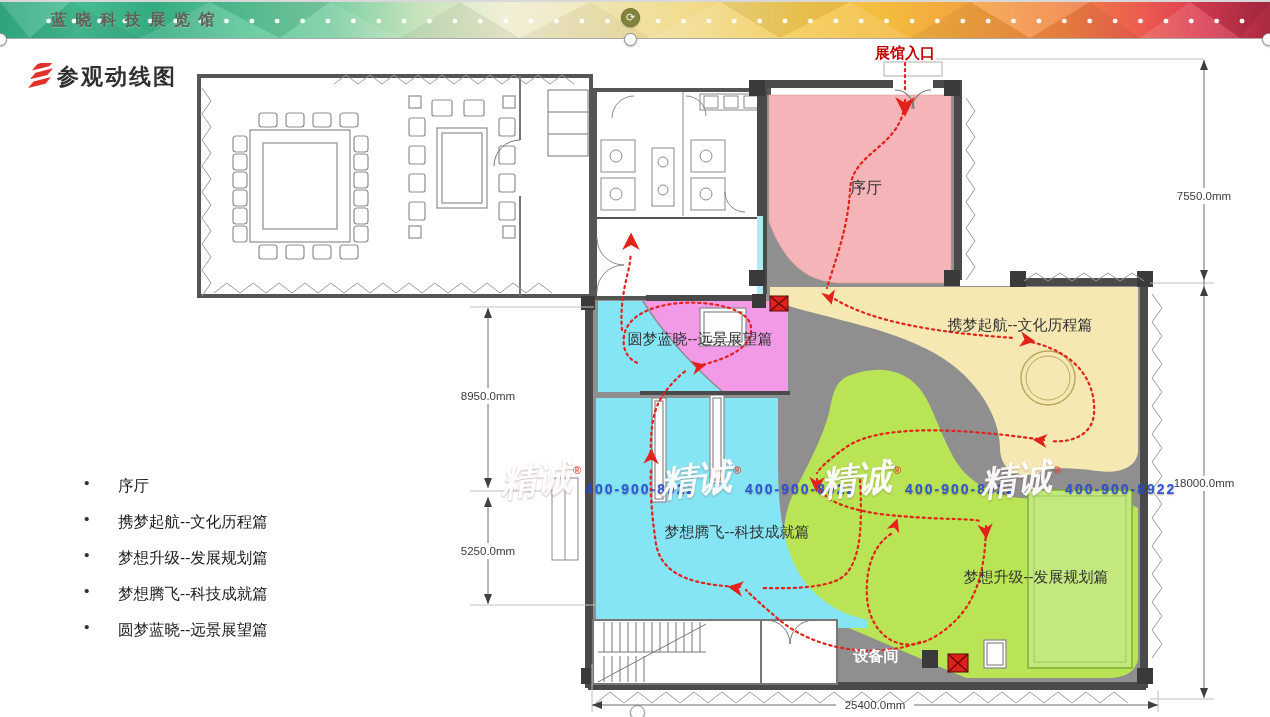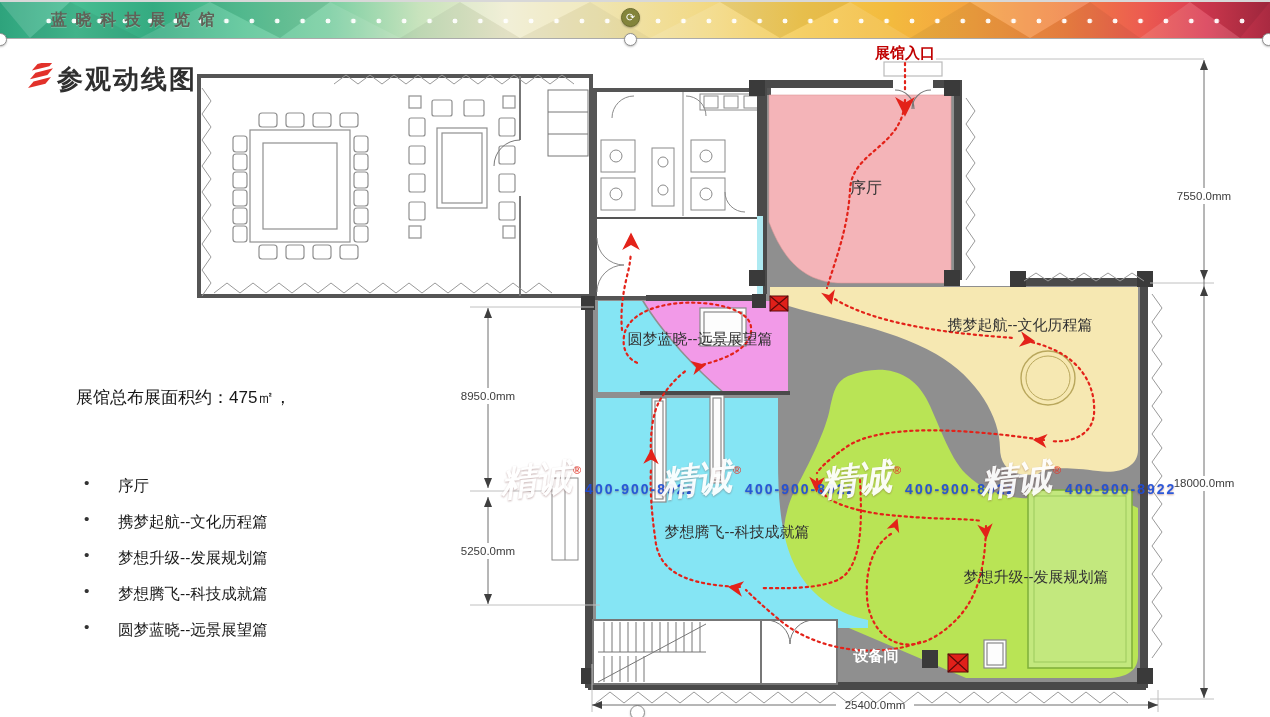--- a/index.html
+++ b/index.html
@@ -17,21 +17,21 @@
     background-size:25.4px 12px;background-position:0 50%;}
   .banner-title{position:absolute;left:51px;top:8px;font-size:16px;font-weight:bold;
     letter-spacing:8.6px;color:#5f6157;text-shadow:0 1px 0 rgba(255,255,255,.25);white-space:nowrap;}
   .sel-line{position:absolute;left:0;top:38px;width:1270px;border-top:1px solid #ababab;}
   .handle{position:absolute;width:11px;height:11px;border-radius:50%;background:#fff;
     border:1px solid #8f8f8f;box-shadow:0 1px 2px rgba(0,0,0,.25);}
   .rot-handle{position:absolute;left:621px;top:8px;width:17px;height:17px;border-radius:50%;
     background:#83843b;border:1px solid #6d6e2f;color:#fff;font-size:11px;line-height:16px;
     text-align:center;box-shadow:0 1px 2px rgba(0,0,0,.3);}
   
-  .page-title{position:absolute;left:57px;top:62px;font-size:26px;font-weight:bold;color:#2f2f2f;
+  .page-title{position:absolute;left:57px;top:62px;font-size:22px;font-weight:bold;color:#2f2f2f;
     letter-spacing:2px;}
   .logo{position:absolute;left:25px;top:63px;}
   
   .intro{position:absolute;left:76px;top:385px;width:350px;color:#161616;font-size:17px;line-height:25px;}
   .bullets{position:absolute;left:76px;top:476px;width:330px;margin:0;padding:0;list-style:none;}
   .bullets li{position:relative;padding-left:42px;height:36px;font-size:15.5px;color:#1a1a1a;}
   .bullets li::before{content:"•";position:absolute;left:8px;top:-2px;color:#333;}
   
   #plan{position:absolute;left:0;top:0;}
   
@@ -80,21 +80,20 @@
   <svg class="logo" width="34" height="32">
     <g fill="#e2312a" transform="translate(3,25) rotate(-14)">
       <path d="M0,0 h18 l7,-5 h-18 z"></path>
       <path d="M4,-8 h18 l7,-5 h-18 z"></path>
       <path d="M8,-16 h18 l7,-5 h-18 z"></path>
     </g>
   </svg>
   <div class="page-title">参观动线图</div>
 
   <div class="intro">
-    <div>展馆总布展面积约：475㎡，</div>
   </div>
   <ul class="bullets">
     <li>序厅</li>
     <li>携梦起航--文化历程篇</li>
     <li>梦想升级--发展规划篇</li>
     <li>梦想腾飞--科技成就篇</li>
     <li>圆梦蓝晓--远景展望篇</li>
   </ul>
 
   <svg id="plan" width="1270" height="717" viewBox="0 0 1270 717">

